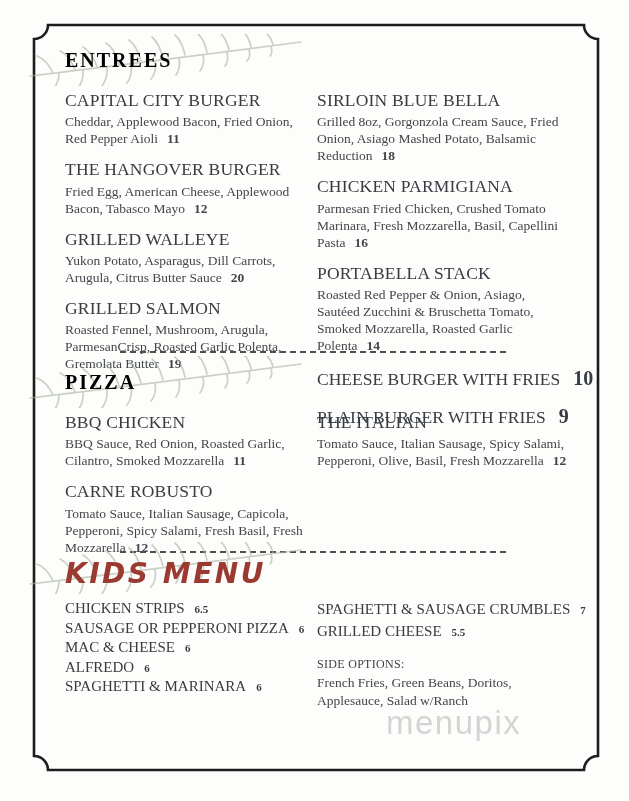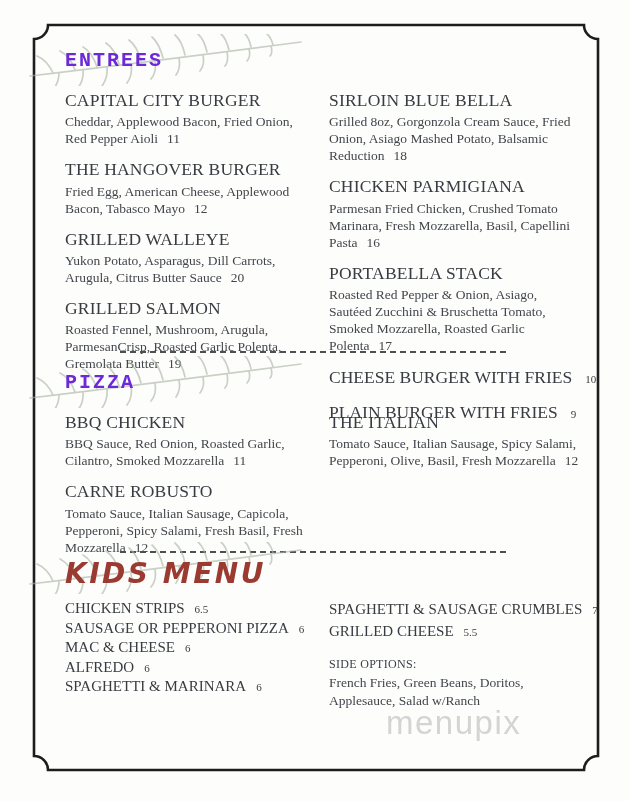--- a/index.html
+++ b/index.html
@@ -9,34 +9,34 @@
   .section{position:absolute;left:65px;width:516px;z-index:3;}
   .sec-entrees{top:44px;}
   .sec-pizza{top:366px;}
   .sec-kids{top:552px;}
   .divider{position:absolute;left:120px;width:386px;height:0;
            border-top:2px dashed #4f4f4f;z-index:3;}
   .divider-1{top:351px;}
   .divider-2{top:551px;}
   .heading{position:relative;height:34px;margin-bottom:13px;}
   .heading-title{position:relative;z-index:2;display:inline-block;padding-top:5px;
-        font-family:Liberation Mono, monospace;font-weight:bold;font-size:20px;
-        letter-spacing:2px;color:#6d28d9;}
+        font-family:Liberation Serif, serif;font-weight:bold;font-size:20px;
+        letter-spacing:2px;color:#000000;}
   .heading-title.script{font-family:"DejaVu Sans",sans-serif;font-style:italic;
         font-weight:bold;font-size:28px;letter-spacing:2.5px;color:#9a3a31;}
   .fern{position:absolute;left:-38px;top:-10px;z-index:1;}
-  .cols{display:grid;grid-template-columns:252px 252px;column-gap:12px;}
+  .cols{display:grid;grid-template-columns:252px 252px;}
   .item{margin-bottom:13px;}
   .item-name{font-size:17.5px;line-height:1.1;color:#383c42;letter-spacing:.2px;
         margin-bottom:3px;}
   .item-desc{font-size:13.5px;line-height:1.26;color:#42464c;}
-  .price{margin-left:9px;}
+  .price{margin-left:9px;font-weight:bold;}
   .simple-item{font-size:17.5px;line-height:1.15;color:#383c42;white-space:nowrap;
         margin-bottom:15px;}
-  .simple-item .price{margin-left:13px;font-size:11px;text-align:right;}
+  .simple-item .price{margin-left:13px;font-size:20px;text-align:right;}
   .sec-entrees .simple-item:first-of-type{margin-top:6px;}
   .kids-cols{margin-top:9px;}
   .kids-line{font-size:15px;line-height:18.5px;color:#383c42;white-space:nowrap;}
   .kids-line .price{margin-left:10px;font-size:11px;}
   .kids-right .kids-line{line-height:21px;}
   .side-options{margin-top:14px;}
   .side-title{font-size:12px;color:#3c4046;letter-spacing:.3px;margin-bottom:2px;}
   .side-desc{font-size:13.5px;line-height:1.3;color:#42464c;width:235px;}
   .watermark{position:absolute;left:386px;top:704px;z-index:4;
         font-family:"Liberation Sans",sans-serif;font-size:33px;color:#b9b9b9;
@@ -109,21 +109,21 @@
         <div class="item">
           <div class="item-name">SIRLOIN BLUE BELLA</div>
           <div class="item-desc"><span>Grilled 8oz, Gorgonzola Cream Sauce, Fried Onion, Asiago Mashed Potato, Balsamic Reduction</span><span class="price">18</span></div>
         </div>
         <div class="item">
           <div class="item-name">CHICKEN PARMIGIANA</div>
           <div class="item-desc"><span>Parmesan Fried Chicken, Crushed Tomato Marinara, Fresh Mozzarella, Basil, Capellini Pasta</span><span class="price">16</span></div>
         </div>
         <div class="item">
           <div class="item-name">PORTABELLA STACK</div>
-          <div class="item-desc"><span>Roasted Red Pepper &amp; Onion, Asiago, Sautéed Zucchini &amp; Bruschetta Tomato, Smoked Mozzarella, Roasted Garlic Polenta</span><span class="price">17</span></div>
+          <div class="item-desc"><span>Roasted Red Pepper &amp; Onion, Asiago, Sautéed Zucchini &amp; Bruschetta Tomato, Smoked Mozzarella, Roasted Garlic Polenta</span><span class="price">14</span></div>
         </div>
         <div class="simple-item"><span>CHEESE BURGER WITH FRIES</span><span class="price">10</span></div>
         <div class="simple-item"><span>PLAIN BURGER WITH FRIES</span><span class="price">9</span></div>
       </div>
     </div>
   </div>
 
   <div class="divider divider-1"></div>
 
   <div class="section sec-pizza">

